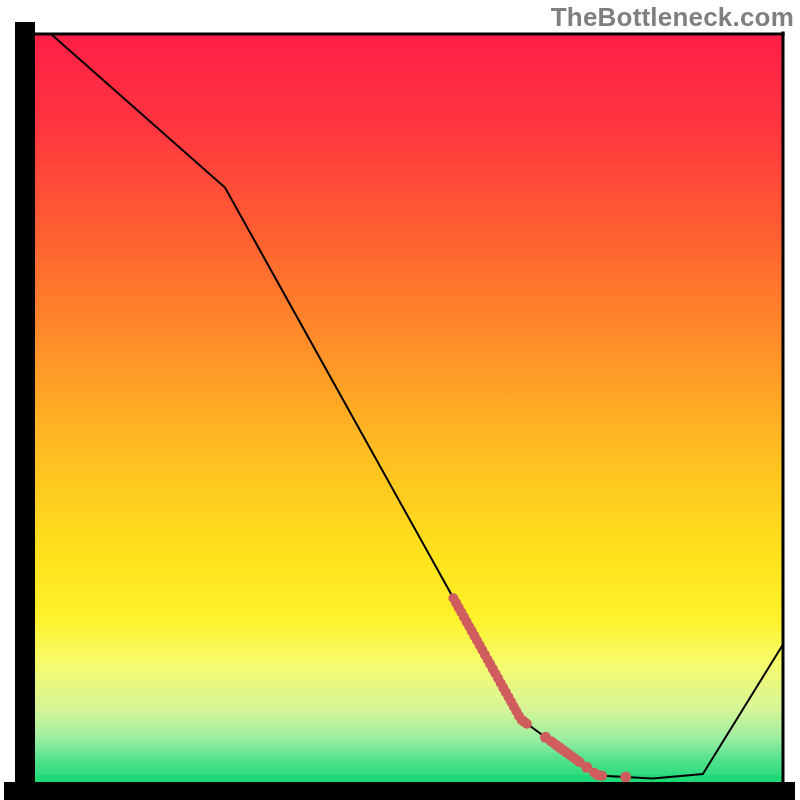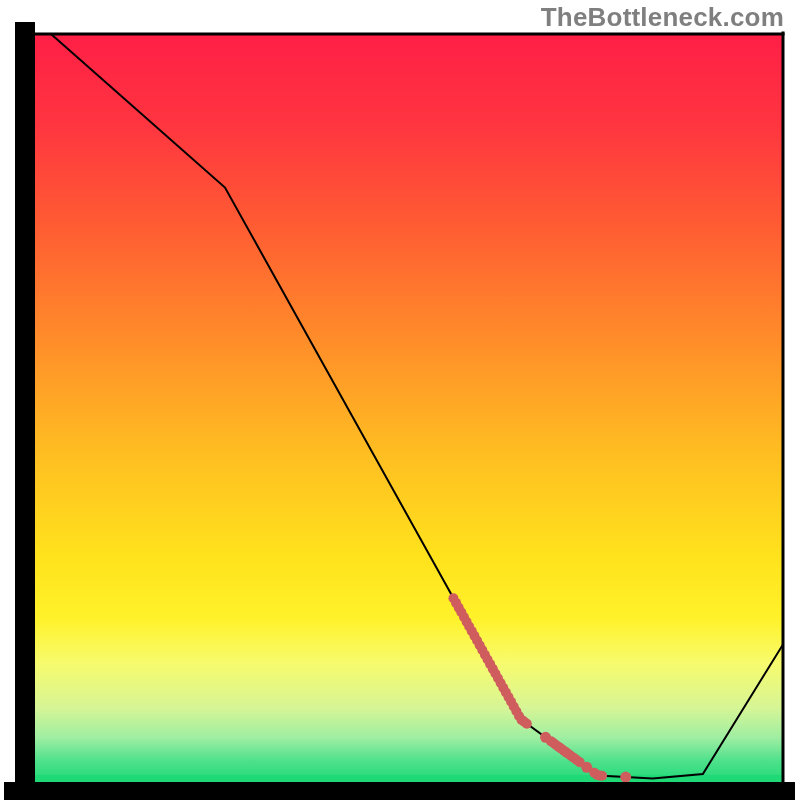--- a/index.html
+++ b/index.html
@@ -12,21 +12,21 @@
     font-family: Arial, Helvetica, sans-serif;
   }
   #stage {
     position: relative;
     width: 800px;
     height: 800px;
   }
   #watermark {
     position: absolute;
     top: 2px;
-    right: 16px;
+    right: 6px;
     font-size: 26px;
     font-weight: 600;
     color: #7f7f7f;
     letter-spacing: 0.2px;
     z-index: 10;
     user-select: none;
   }
   svg {
     position: absolute;
     inset: 0;

